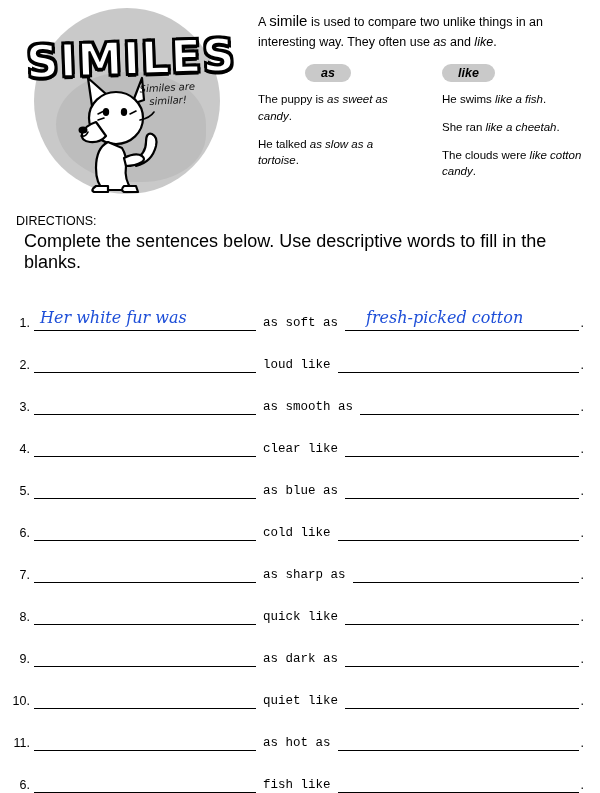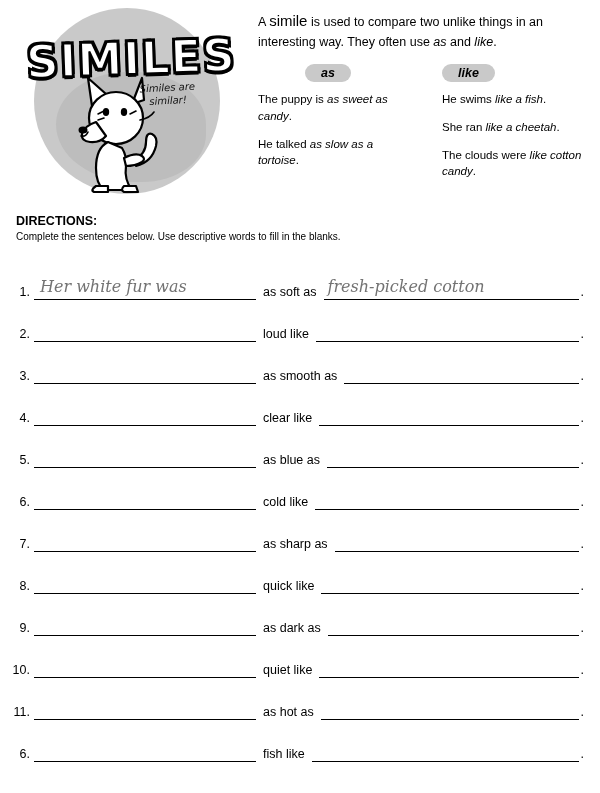--- a/index.html
+++ b/index.html
@@ -109,25 +109,26 @@
     margin-bottom: 11px;
   }
   .ex-item em { font-style: italic; }
 
   
   .directions {
     margin: 4px 0 0 16px;
   }
   .dir-title {
     font-size: 12.5px;
-    font-weight: bold;
+    font-weight: normal;
     margin-bottom: 3px;
   }
   .dir-text {
-    font-size: 10px;
+    font-size: 18px;
+    margin-left: 8px;
   }
 
   
   .lines {
     margin-top: 16px;
     padding: 0 16px 0 12px;
   }
   .line-row {
     display: flex;
     align-items: flex-end;
@@ -146,32 +147,33 @@
     border-bottom: 1px solid #000;
     height: 16px;
     position: relative;
   }
   .blank.left { width: 222px; }
   .blank.right { flex: 1 1 auto; }
   .mid {
     padding: 0 7px 1px 7px;
     white-space: nowrap;
     text-align: center;
+    font-family: Liberation Mono, monospace;
   }
   .period { padding-bottom: 1px; padding-left: 2px; }
   .hand {
     position: absolute;
     left: 6px; bottom: 3px;
     font-family: "DejaVu Serif", serif;
     font-style: italic;
     font-size: 16px;
-    color: #737373;
+    color: #1d4ed8;
     white-space: nowrap;
   }
-  .hand.r { left: 4px; }
+  .hand.r { left: 21px; }
 </style>
 </head>
 <body>
 
 <div class="page">
 
   <div class="header">
 
     <div class="header-left">
       <div class="blob"></div>

